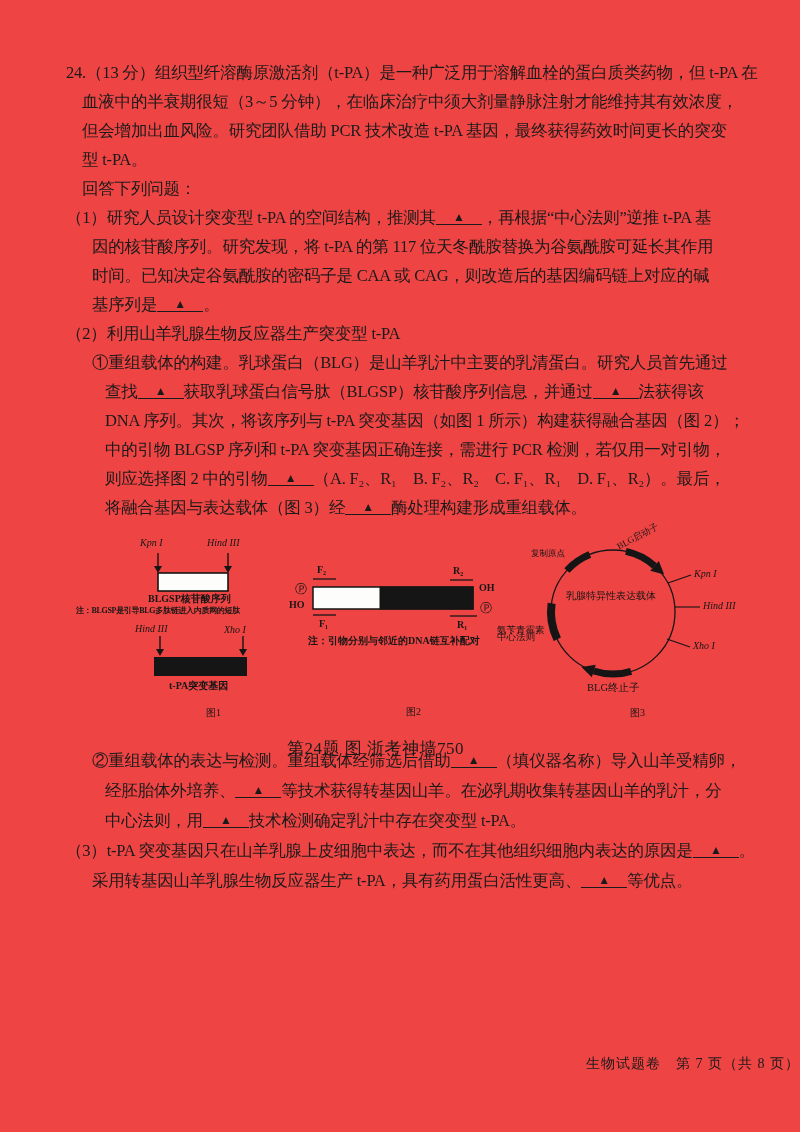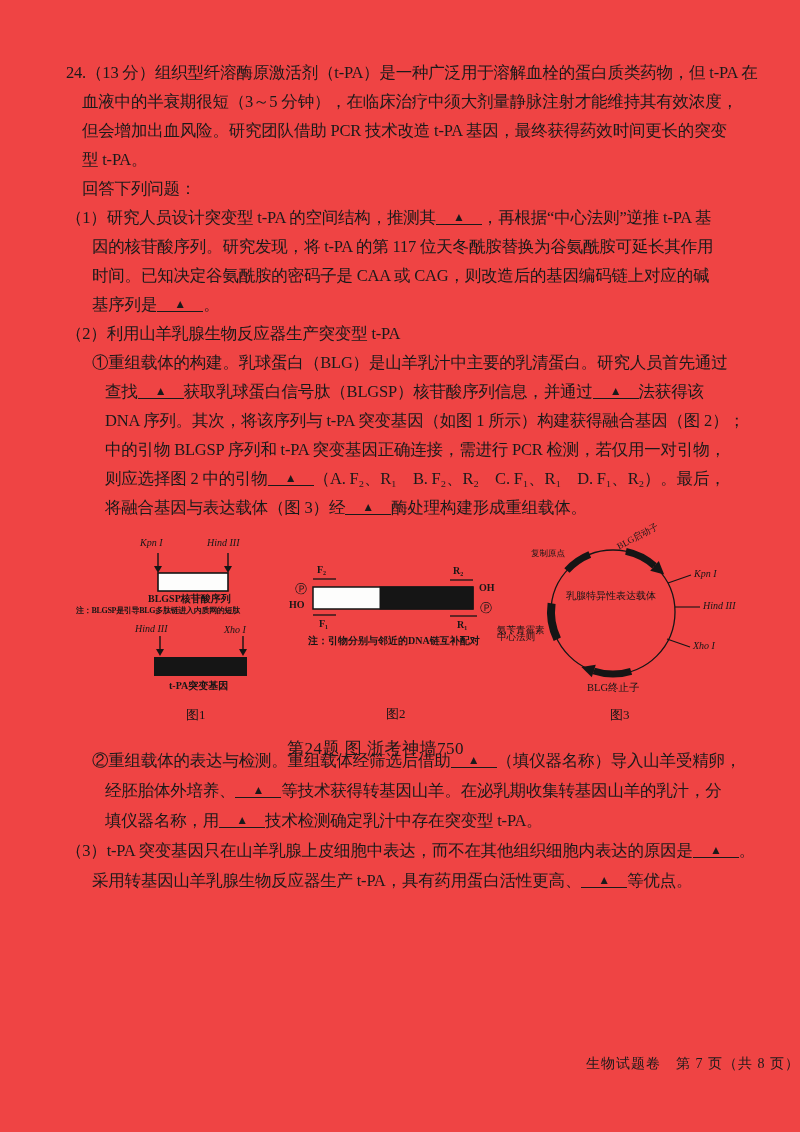--- a/index.html
+++ b/index.html
@@ -21,21 +21,21 @@
     display:inline-block;min-width:42px;text-align:center;
     border-bottom:1.5px solid #1a1a1a;font-size:12px;line-height:14px;
     vertical-align:baseline;transform:translateY(-2px);padding:0 2px;
   }
   .figures{position:relative;height:224px;width:800px;}
   .figures svg{position:absolute;left:0;top:0;}
   .flabel{position:absolute;white-space:nowrap;color:#161616;}
   .enzyme{font-style:italic;font-size:10px;}
   .f-small{font-size:10px;font-weight:bold;}
   .f-note{font-size:8px;font-weight:bold;letter-spacing:-0.3px;}
-  .f-cap{font-size:13px;}
+  .f-cap{font-size:10px;margin-left:20px;}
   .fig3-t{font-size:9.5px;}
   .main-caption{position:absolute;left:287px;top:215px;font-size:17px;letter-spacing:0.5px;white-space:nowrap;}
   .footer{position:absolute;left:0;top:1055px;width:800px;text-align:right;font-size:14px;letter-spacing:1px;}
   .pstub{font-family:"DejaVu Sans",sans-serif;font-size:12px;}
 </style>
 </head>
 <body>
 
 <div class="page">
   <div class="content">
@@ -130,20 +130,20 @@
       <span class="flabel fig3-t" style="left:497px;top:109px;">中心法则</span>
       <span class="flabel f-small" style="left:587px;top:159px;font-weight:normal;font-size:10.5px;">BLG终止子</span>
       <span class="flabel f-cap" style="left:610px;top:184px;">图3</span>
 
       <span class="main-caption">第24题 图  浙考神墙750</span>
     </div>
 
     <div class="text-block text-bottom">
         <div class="line c2"><span>②重组载体的表达与检测。重组载体经筛选后借助</span><span class="blank">▲</span><span>（填仪器名称）导入山羊受精卵，</span></div>
         <div class="line c3"><span>经胚胎体外培养、</span><span class="blank">▲</span><span>等技术获得转基因山羊。在泌乳期收集转基因山羊的乳汁，分</span></div>
-        <div class="line c3"><span>填仪器名称，用</span><span class="blank">▲</span><span>技术检测确定乳汁中存在突变型 t-PA。</span></div>
+        <div class="line c3"><span>中心法则，用</span><span class="blank">▲</span><span>技术检测确定乳汁中存在突变型 t-PA。</span></div>
         <div class="line c0"><span>（3）t-PA 突变基因只在山羊乳腺上皮细胞中表达，而不在其他组织细胞内表达的原因是</span><span class="blank">▲</span><span>。</span></div>
         <div class="line c2"><span>采用转基因山羊乳腺生物反应器生产 t-PA，具有药用蛋白活性更高、</span><span class="blank">▲</span><span>等优点。</span></div>
       </div>
   </div>
 
   <div class="footer">生物试题卷　第 7 页（共 8 页）</div>
 </div>
 
 </body></html>

